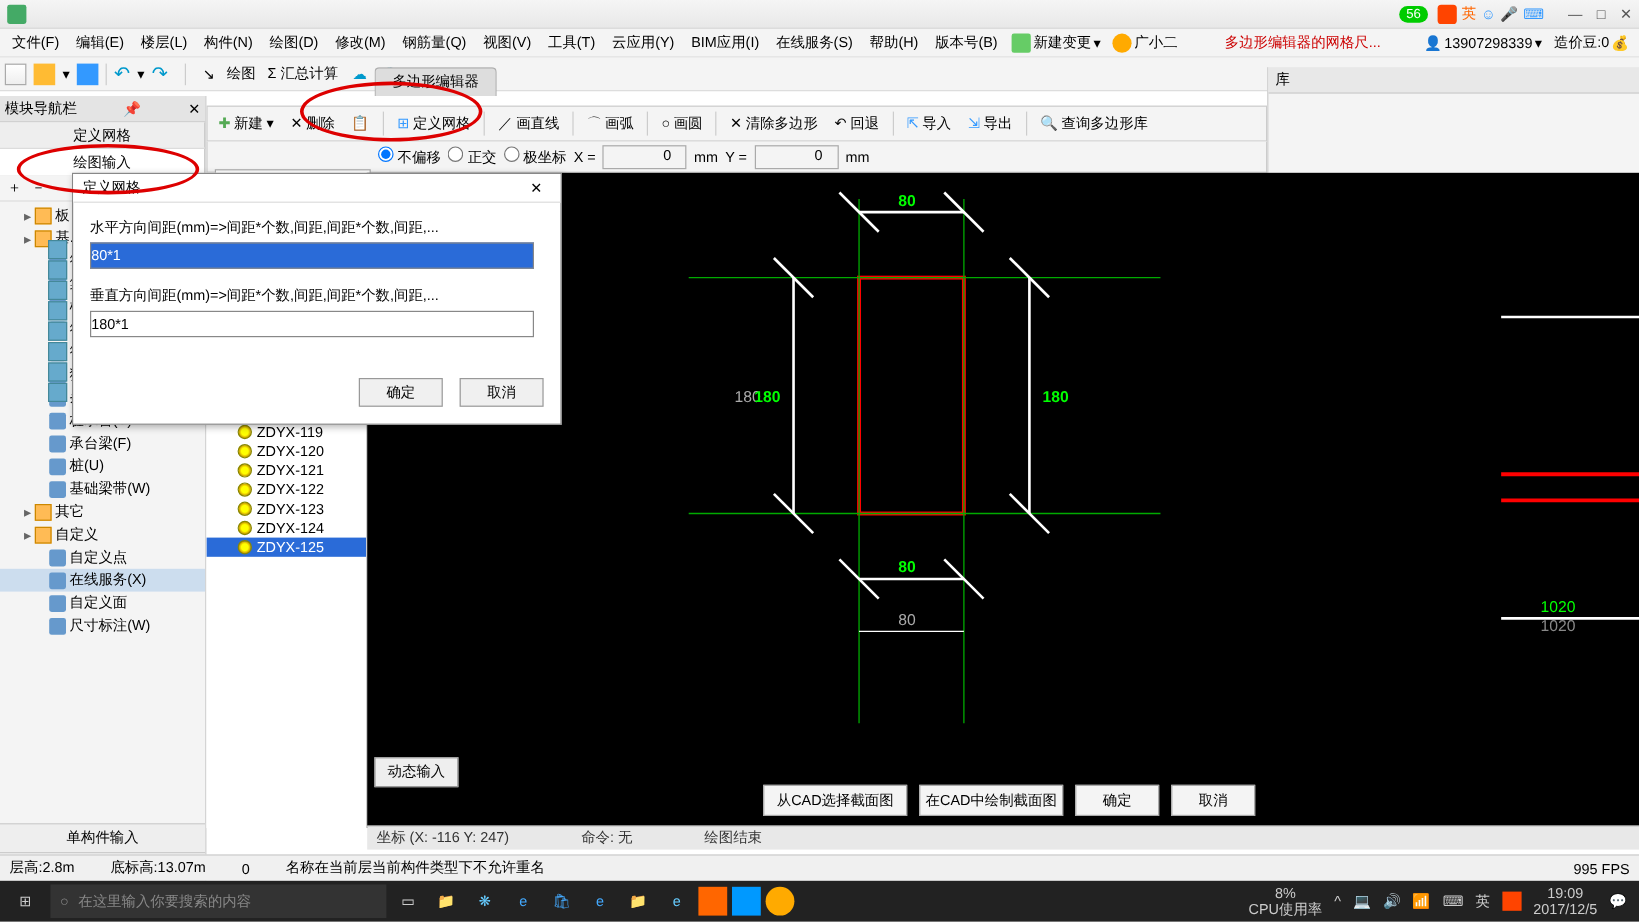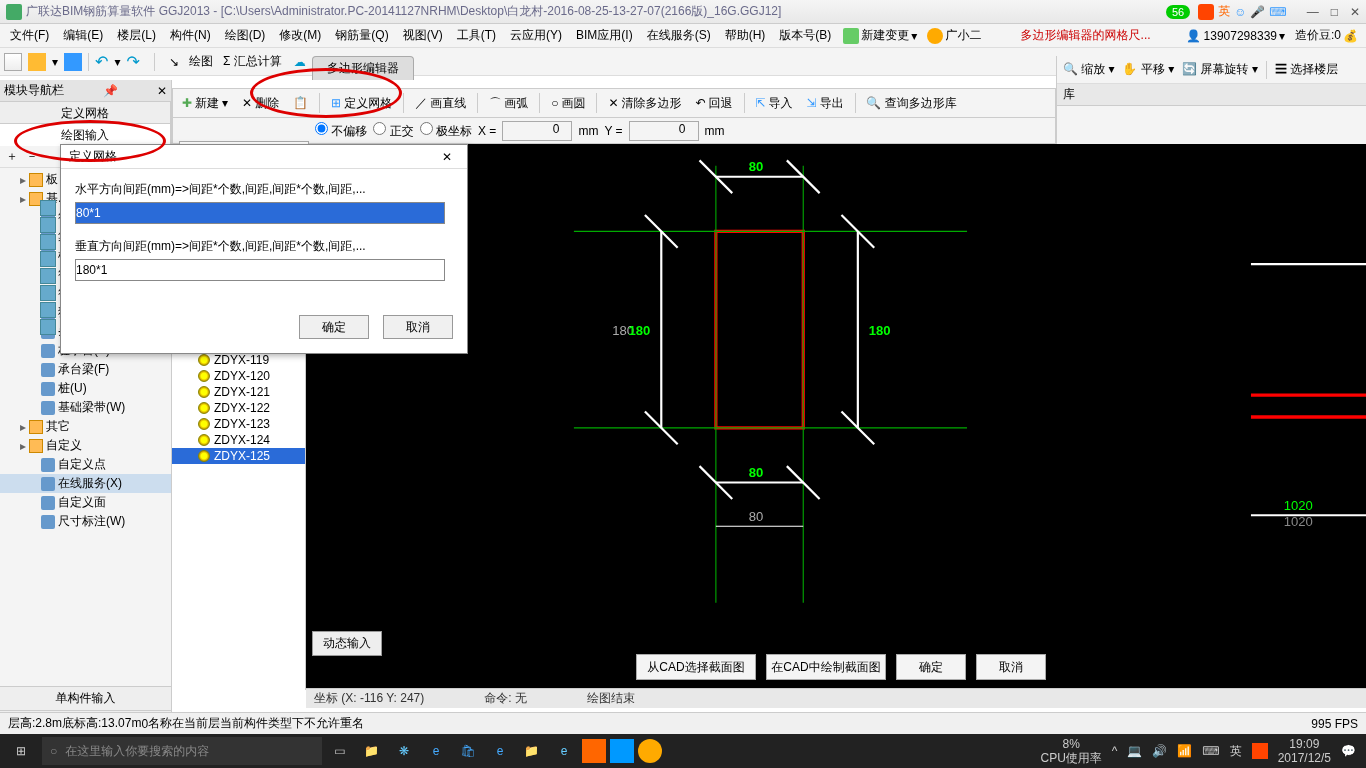--- a/index.html
+++ b/index.html
@@ -51,21 +51,21 @@
 .complist .row { display:flex; align-items:center; gap:4px; padding:1px 0 1px 26px; }
 .complist .row .bull { width:12px; height:12px; background:radial-gradient(#ff0 40%,#c90 70%); border:1px solid #880; border-radius:50%; }
 .complist .row.sel { background:#2a6bd8; color:#fff; }
 .canvas { position:absolute; left:306px; top:144px; right:0; bottom:78px; background:#000; }
 .canvas svg { width:100%; height:100%; }
 .dynbtn { position:absolute; left:312px; bottom:112px; background:#eee; border:1px solid #999; padding:3px 10px; }
 .cadbtns { position:absolute; right:320px; bottom:88px; display:flex; gap:10px;border-radius:11px; }
 .cadbtns button { width:120px; height:26px; background:#f4f4f4; border:1px solid #aaa; }
 .cadbtns .short { width:70px; }
 .coordbar { position:absolute; left:306px; right:0; bottom:60px; height:20px; background:#e8e8e8; border-top:1px solid #ccc; display:flex; align-items:center; padding:0 8px; gap:60px; color:#333; }
-.statusbar { position:absolute; left:0; right:0; bottom:34px; height:22px; background:#f0f0f0; border-top:1px solid #ccc; display:flex; align-items:center; padding:0 8px; }
+.statusbar { position:absolute; left:0; right:0; bottom:34px; height:22px; background:#f0f0f0; border-top:1px solid #ccc; display:flex; align-items:center; padding:0 8px; gap:30px; }
 .statusbar .fps { margin-left:auto; }
 .taskbar { position:absolute; left:0; right:0; bottom:0; height:34px; background:#222; color:#ccc; display:flex; align-items:center; padding:0 4px; gap:4px; }
 .taskbar .start { width:34px; height:34px; display:flex; align-items:center; justify-content:center; }
 .taskbar .search { flex:0 0 280px; height:28px; background:#333; display:flex; align-items:center; padding:0 8px; color:#888; gap:8px; }
 .taskbar .tico { width:28px; height:28px; display:flex; align-items:center; justify-content:center; }
 .taskbar .tray { margin-left:auto; display:flex; align-items:center; gap:10px; padding-right:6px; font-size:11px; }
 .taskbar .clock { text-align:center; line-height:1.2; }
 .rightpanel { position:absolute; right:0; top:56px; width:310px; height:88px; background:#f4f4f4; border-left:1px solid #ccc; }
 .rightpanel .tool { height:28px; display:flex; align-items:center; gap:8px; padding:0 6px; border-bottom:1px solid #ddd; }
 .rightpanel .lib { height:22px; background:#e8e8e8; border-bottom:1px solid #ccc; padding:2px 6px; }
@@ -82,21 +82,20 @@
 .e1 { left:14px; top:120px; width:152px; height:42px; }
 .e2 { left:250px; top:68px; width:152px; height:50px; }
 .lefttiny { position:absolute; left:40px; top:200px; width:18px; }
 .lefttiny div { width:16px; height:16px; margin-bottom:1px; background:#6ac; border:1px solid #489; }
 </style>
 </head>
 <body>
 
 <div class="titlebar">
   <div class="ticon"></div>
-  <span>广联达BIM钢筋算量软件 GGJ2013 - [C:\Users\Administrator.PC-20141127NRHM\Desktop\白龙村-2016-08-25-13-27-07(2166版)_16G.GGJ12]</span>
   <div class="spacer"></div>
   <span class="badge">56</span>
   <div class="ime">
     <div style="width:16px;height:16px;background:#f40;border-radius:3px"></div>
     <span>英</span>
     <span style="color:#39f">☺</span>
       <span style="color:#39f">🎤</span>
       <span style="color:#39f">⌨</span>
   </div>
   <div class="winctl">
@@ -154,27 +153,20 @@
   <span class="undo">↷</span>
   <span style="width:1px;height:18px;background:#ccc;margin:0 8px"></span>
   <span>↘</span>
   <span class="txt">绘图</span>
   <span class="txt">Σ 汇总计算</span>
   <span style="color:#09c;margin-left:6px">☁</span>
   <span style="margin-left:6px">🔒</span>
 </div>
 
 <div class="rightpanel">
-  <div class="tool">
-    <span>🔍 <span>缩放</span> ▾</span>
-    <span>✋ <span>平移</span> ▾</span>
-    <span>🔄 <span>屏幕旋转</span> ▾</span>
-    <span style="width:1px;height:18px;background:#ccc"></span>
-    <span>☰ <span>选择楼层</span></span>
-  </div>
   <div class="lib">库</div>
 </div>
 
 <div class="tabrow">
   <div class="tab">多边形编辑器</div>
 </div>
 
 <div class="editortb">
   <div class="btn">
       <span style="color:#5a5">✚</span>

